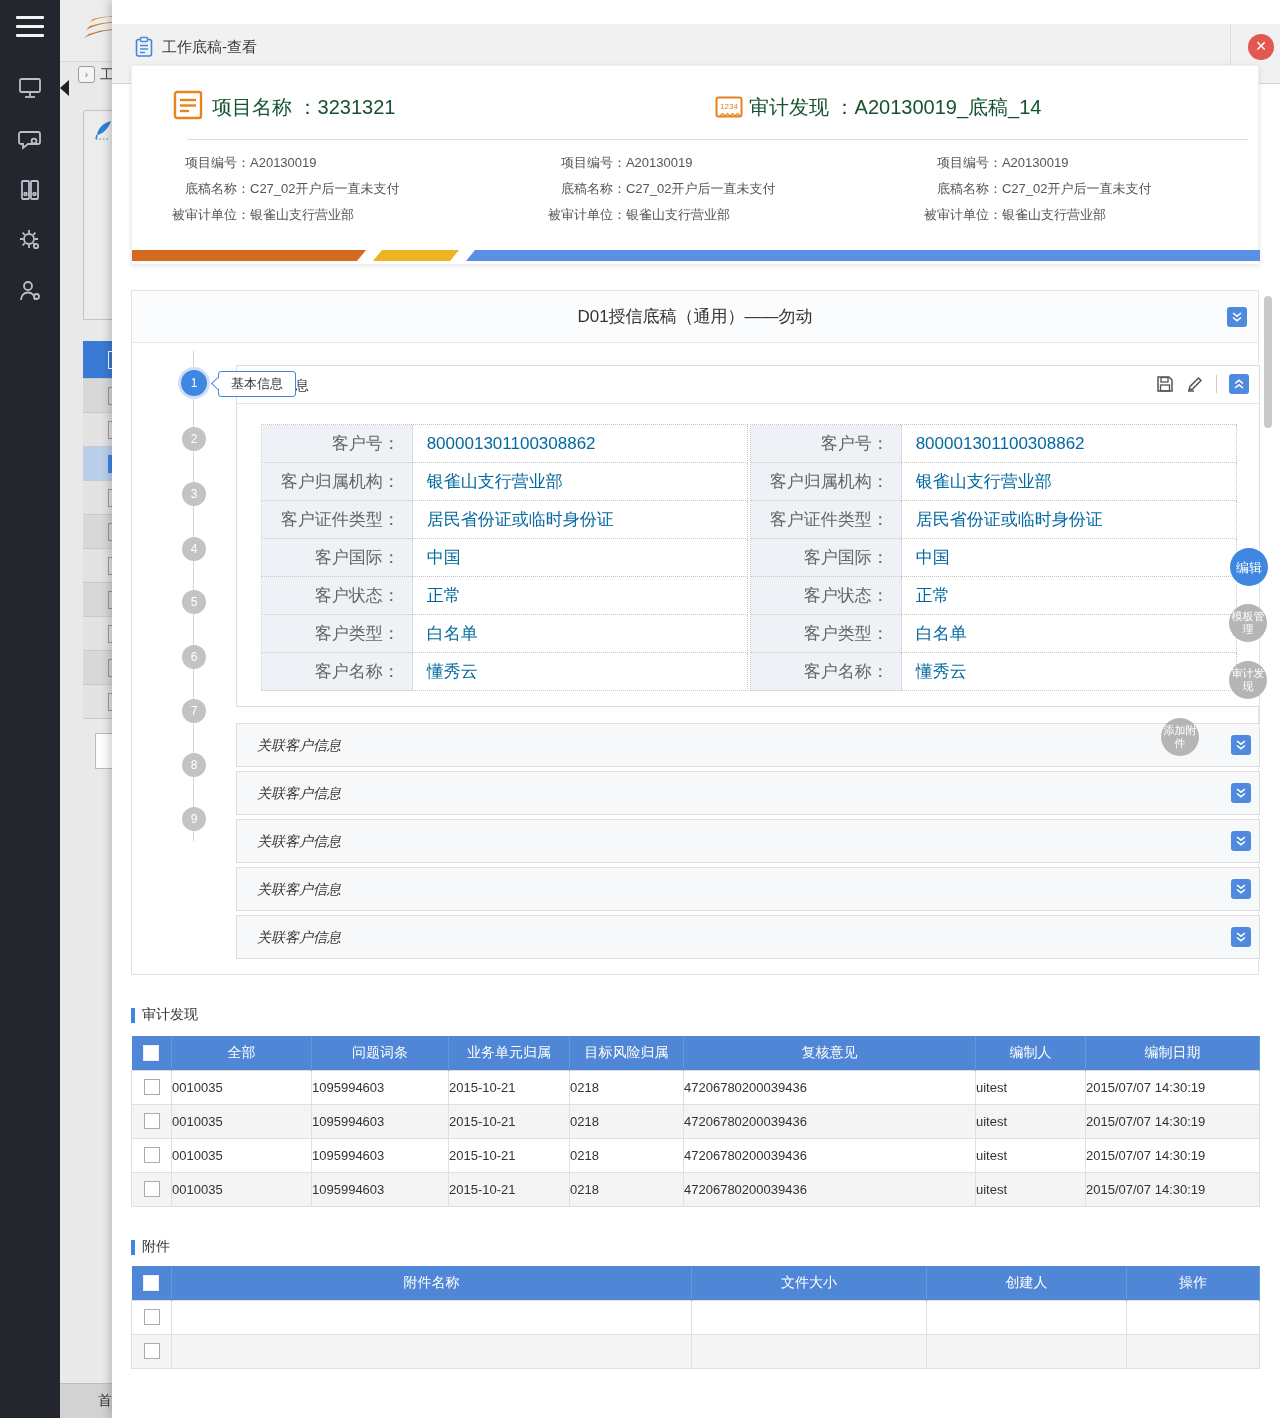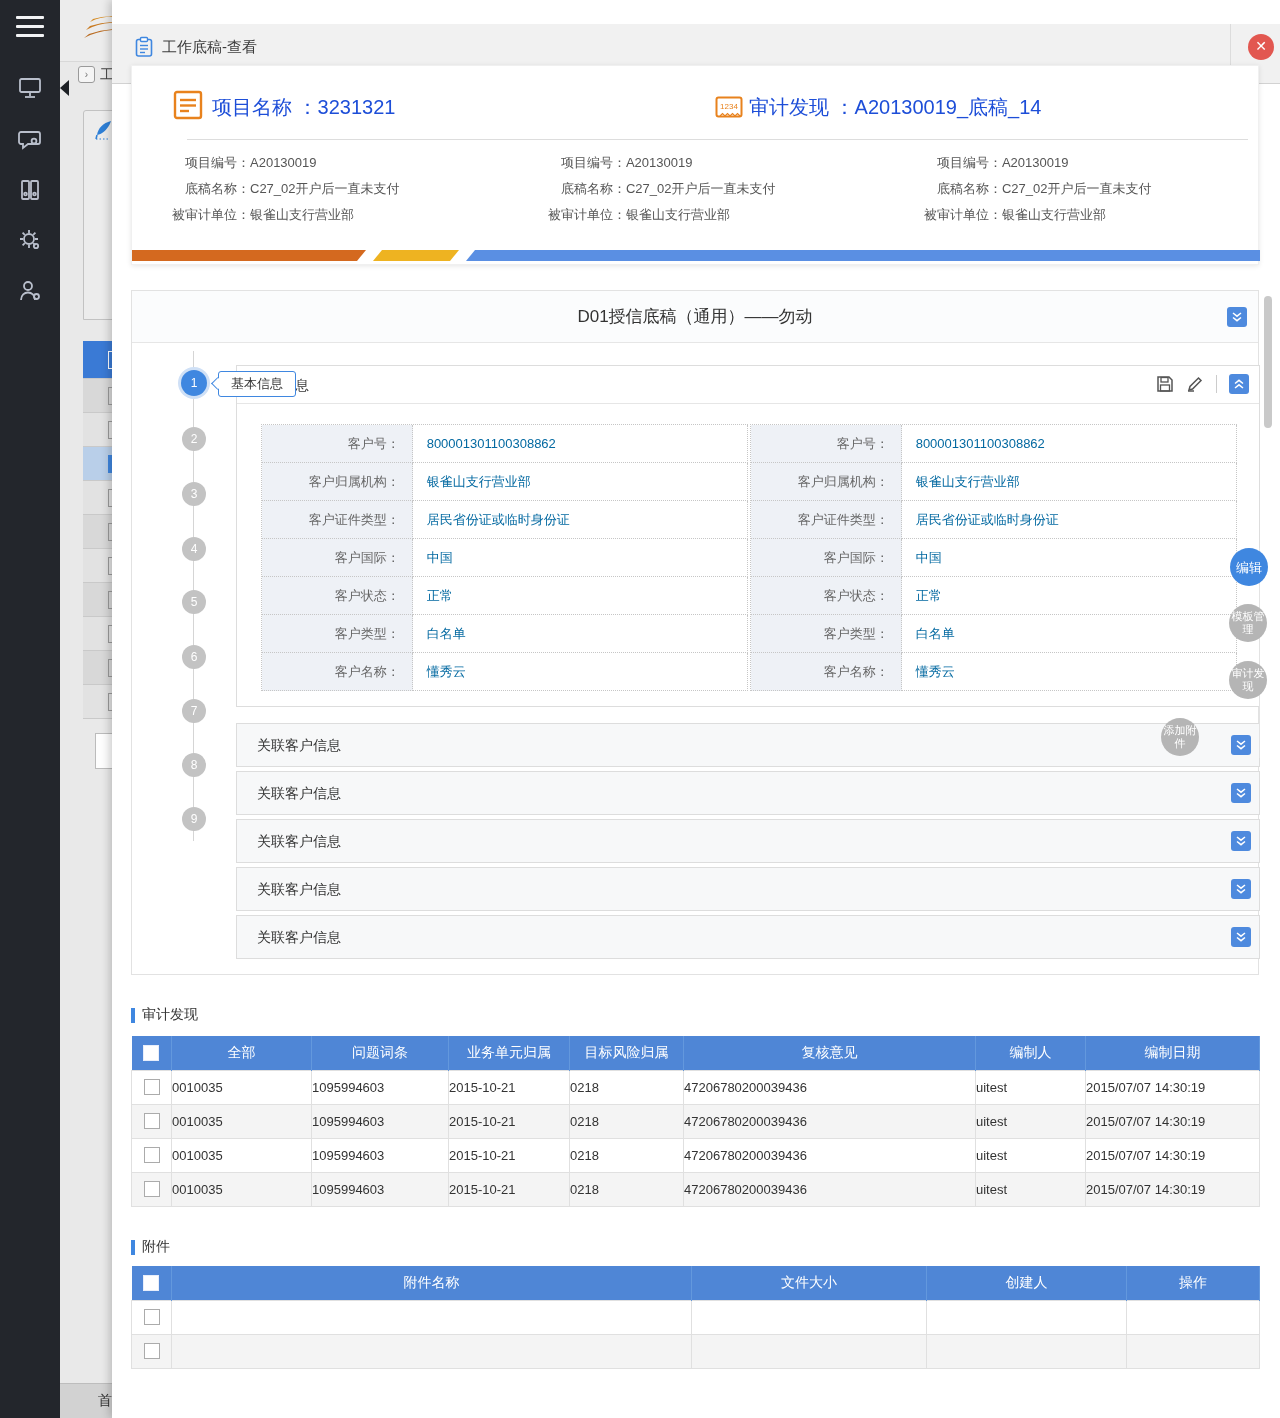--- a/index.html
+++ b/index.html
@@ -37,21 +37,21 @@
   .modal { position:absolute; left:112px; top:0; width:1168px; height:1418px; background:#fff; z-index:10; box-shadow:-3px 0 8px rgba(0,0,0,.18); }
   .m-titlebar { position:absolute; left:0; top:0; width:1168px; height:60px; background:#f1f1f1; border-bottom:1px solid #d2d2d2;margin-top:24px; }
   .m-title { position:absolute; left:50px; top:14px; font-size:15px; color:#3c3c3c; }
   .m-title-ico { position:absolute; left:22px; top:12px; }
   .m-titlebar-divider { position:absolute; left:1118px; top:0; height:46px; border-left:1px solid #dcdcdc; }
   .m-close { position:absolute; left:1136px; top:10px; width:26px; height:26px; border-radius:50%; background:#e25750; color:#fff; font-size:14px; line-height:25px; text-align:center; cursor:pointer; }
 
   
   .hcard { position:absolute; left:19px; top:65px; width:1128px; height:200px; background:#fff; box-shadow:0 1px 5px rgba(0,0,0,.10); border:1px solid #f0f0f0; }
   .hc-left-ico { position:absolute; left:41px; top:24px; }
-  .hc-big { position:absolute; top:28px; font-size:20px; color:#1d4ed8; }
+  .hc-big { position:absolute; top:28px; font-size:20px; color:#14532d; }
   .hc-big b { font-weight:normal; }
   .hc-big.p1 { left:80px; }
   .hc-big.p2 { left:617px; }
   .hc-num-ico { position:absolute; left:583px; top:30px; }
   .hc-divider { position:absolute; left:55px; right:10px; top:73px; border-top:1px solid #ddd; }
   .hc-grid { position:absolute; left:0; top:88px; width:1128px; display:flex; }
   .hc-col { width:33.33%; }
   .hc-row { display:flex; justify-content:flex-start; margin-bottom:9px; font-size:13px; color:#555; line-height:17px; }
   .hc-lab { width:118px; text-align:right; flex:none; }
   .hc-val { white-space:nowrap; }
@@ -77,26 +77,26 @@
   
   .binfo { position:absolute; left:104px; top:74px; width:1024px; height:342px; border:1px solid #ddd; background:#fff; }
   .binfo-head { position:relative; height:38px; border-bottom:1px solid #e6e6e6; }
   .binfo-title { font-size:14px; color:#333; line-height:38px; padding-left:16px; }
   .bi-icons { position:absolute; right:10px; top:8px; display:flex; align-items:center; gap:12px; }
   .bi-icons .sep { width:1px; height:18px; background:#ccc; }
   .bi-icons svg { cursor:pointer; }
   .bi-table { position:absolute; left:24px; top:58px; width:976px; display:flex; }
   .bi-half { width:50%; display:flex; flex-wrap:wrap; border-top:1px dotted #c6c6c6; border-left:1px dotted #c6c6c6; }
   .bi-half + .bi-half { margin-left:2px; }
-  .bi-lab, .bi-val { height:38px; border-bottom:1px dotted #c6c6c6; border-right:1px dotted #c6c6c6; font-size:13px; display:flex; align-items:center;text-align:right; }
+  .bi-lab, .bi-val { height:38px; border-bottom:1px dotted #c6c6c6; border-right:1px dotted #c6c6c6; font-size:17px; display:flex; align-items:center;text-align:right; }
   .bi-lab { width:31%; background:#eef1f6; color:#666; justify-content:flex-end; padding-right:12px; }
   .bi-val { width:69%; color:#0369a1; padding-left:14px; }
 
   
-  .cpanel { position:absolute; left:104px; width:1024px; height:44px; background:#f7f8f9; border:1px solid #ddd; }
+  .cpanel { position:absolute; left:104px; width:1024px; height:44px; background:#f7f8f9; border:1px solid #ddd;font-style:italic; }
   .cpanel .lbl { font-size:14px; color:#333; line-height:42px; padding-left:20px; }
   .cpanel .chev-btn { right:8px; top:11px; }
 
   
   .float-rail { position:absolute; left:1259px; top:548px; height:210px; border-left:1px solid #e3e3e3; z-index:12; }
   .fbtn { position:absolute; width:38px; height:38px; border-radius:50%; background:#b5b5b5; color:#fff; font-size:11px; line-height:13px; display:flex; align-items:center; justify-content:center; text-align:center; cursor:pointer; z-index:13; padding:2px; }
   .fbtn.main { background:#3f87e0; font-size:13px; }
 
   
   .scrollthumb { position:absolute; left:1152px; top:296px; width:8px; height:132px; background:#c9c9c9; border-radius:4px; z-index:11; cursor:grab; }

